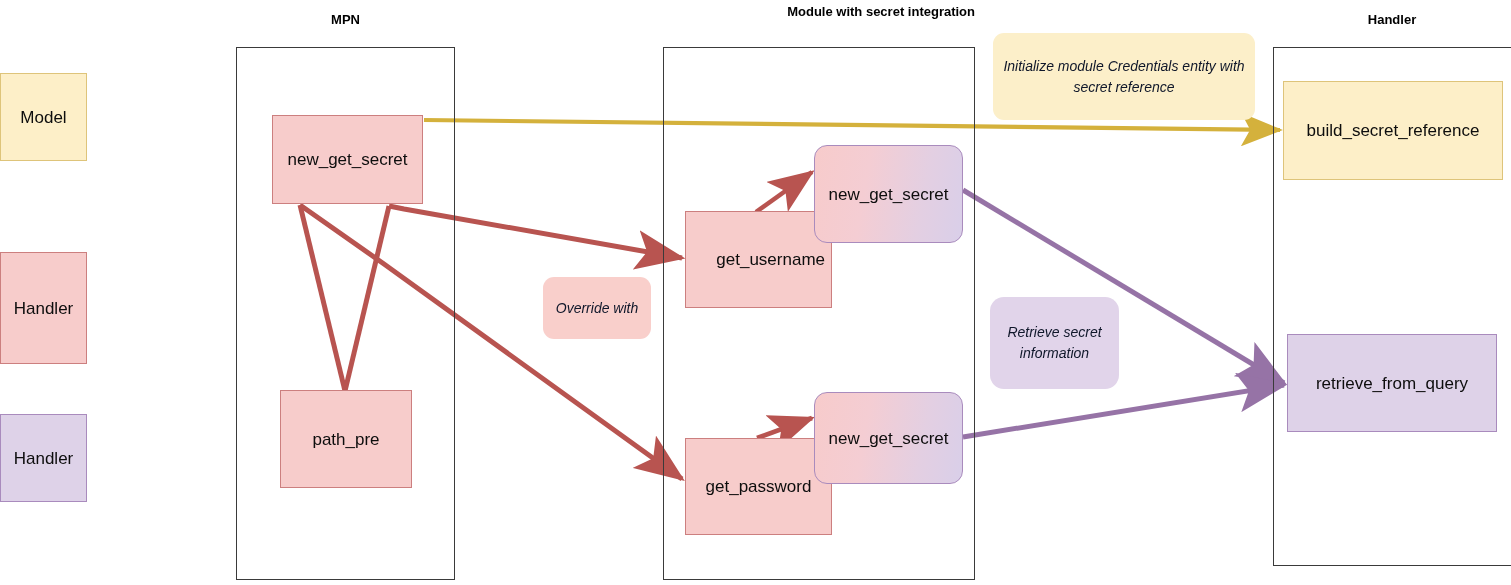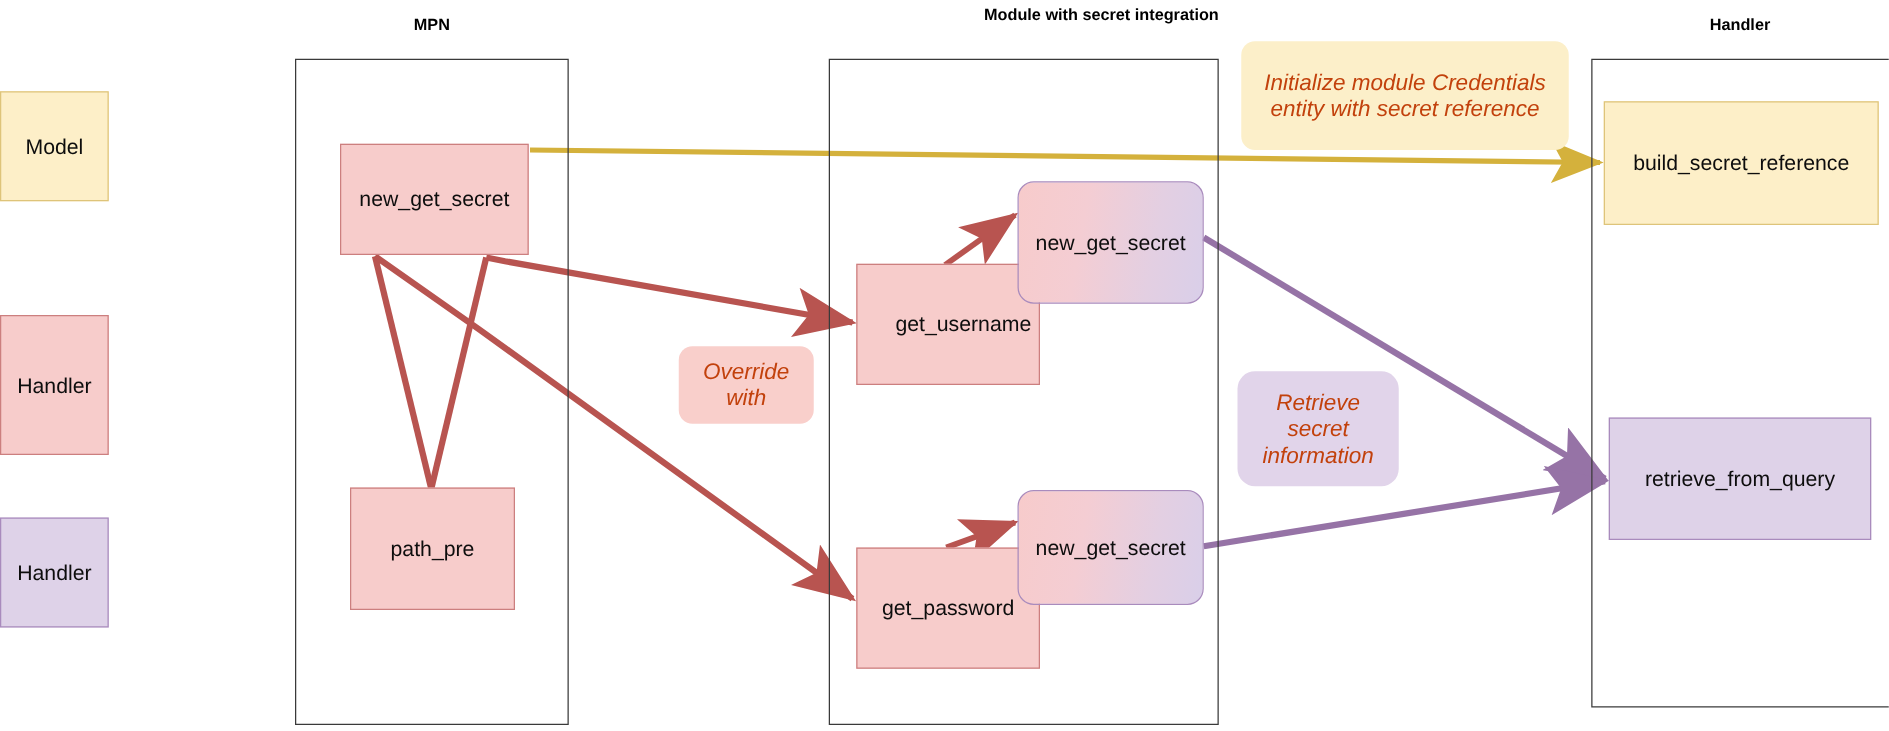--- a/index.html
+++ b/index.html
@@ -65,25 +65,25 @@
     border-radius: 13px;
   }
 
   
   .callout {
     display: flex;
     align-items: center;
     justify-content: center;
     text-align: center;
     font-style: italic;
-    font-size: 18px;
+    font-size: 14px;
     line-height: 21px;
     border-radius: 11px;
     padding: 3px 8px;
-    color: #c2410c;
+    color: #0f172a;
   }
   .callout-yellow { background: #fcefc9; }
   .callout-pink   { background: #f9cfcb; margin-left: 15px; }
   .callout-purple { background: #e1d4ea; }
 
   svg { overflow: visible; }
 </style>
 </head>
 <body>
 

